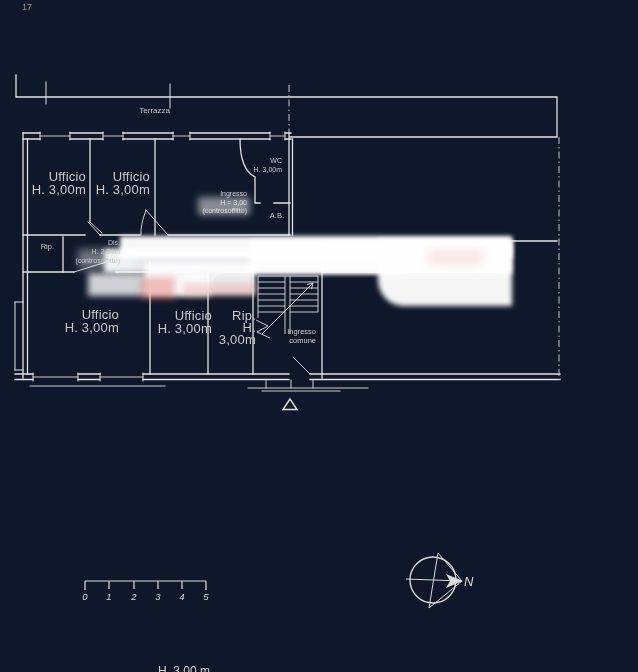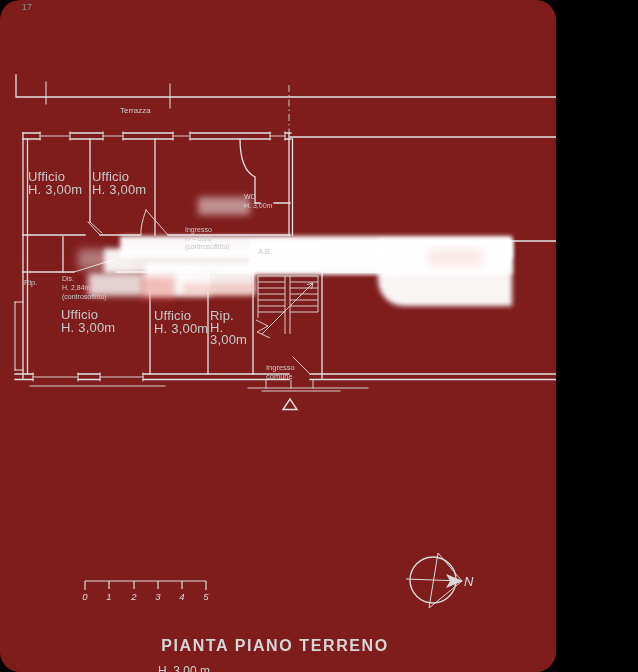--- a/index.html
+++ b/index.html
@@ -1,21 +1,21 @@
 <!DOCTYPE html>
 <html><head>
 <meta charset="utf-8">
 <style>
   html,body{margin:0;padding:0;background:#000;}
-  #stage{position:relative;width:556px;height:672px;background:#7f1d1d;overflow:hidden;
-         font-family:"Liberation Sans", sans-serif;border-radius:20px;}
+  #stage{position:relative;width:638px;height:672px;background:#0f172a;overflow:hidden;
+         font-family:"Liberation Sans", sans-serif;}
   #plan-svg{position:absolute;left:0;top:0;z-index:1;}
-  .lbl{position:absolute;color:#c9c9c9;text-align:left;z-index:3;white-space:pre-line;}
+  .lbl{position:absolute;color:#c9c9c9;text-align:right;z-index:3;white-space:pre-line;}
   .room{font-size:13px;line-height:13px;letter-spacing:.2px;}
-  .room2{font-size:7px;line-height:8.5px;margin-top:36px;}
+  .room2{font-size:7px;line-height:8.5px;}
   .blob{position:absolute;background:#fff;z-index:2;}
   .pink{position:absolute;z-index:2;}
   .num{position:absolute;color:#dcdcdc;font-size:9.5px;font-style:italic;width:16px;text-align:center;z-index:3;}
   #street{position:absolute;left:170px;top:500px;width:222px;font-size:13px;color:#d8d8d8;
           letter-spacing:.6px;text-align:center;z-index:3;}
   #title{position:absolute;left:156px;top:637px;width:238px;font-size:16px;font-weight:bold;
          color:#d6d6d6;letter-spacing:1.6px;text-align:center;z-index:3;}
   #subnote{position:absolute;left:158px;top:664px;font-size:12px;color:#cfcfcf;z-index:3;}
   #north-label{position:absolute;left:464px;top:574px;font-size:13px;font-style:italic;color:#dcdcdc;z-index:3;}
   #mark17{position:absolute;left:22px;top:2px;font-size:9px;color:#8f8f8f;z-index:3;}
@@ -118,16 +118,15 @@
 
   <div class="num" style="left:77px;top:591px;">0</div>
   <div class="num" style="left:101px;top:591px;">1</div>
   <div class="num" style="left:126px;top:591px;">2</div>
   <div class="num" style="left:150px;top:591px;">3</div>
   <div class="num" style="left:174px;top:591px;">4</div>
   <div class="num" style="left:198px;top:591px;">5</div>
 
   <div id="north-label">N</div>
 
-  <div id="title">PIANTA PIANO TERRENO</div>
   <div id="subnote">H. 3,00 m</div>
 
 </div>
 
 </body></html>

